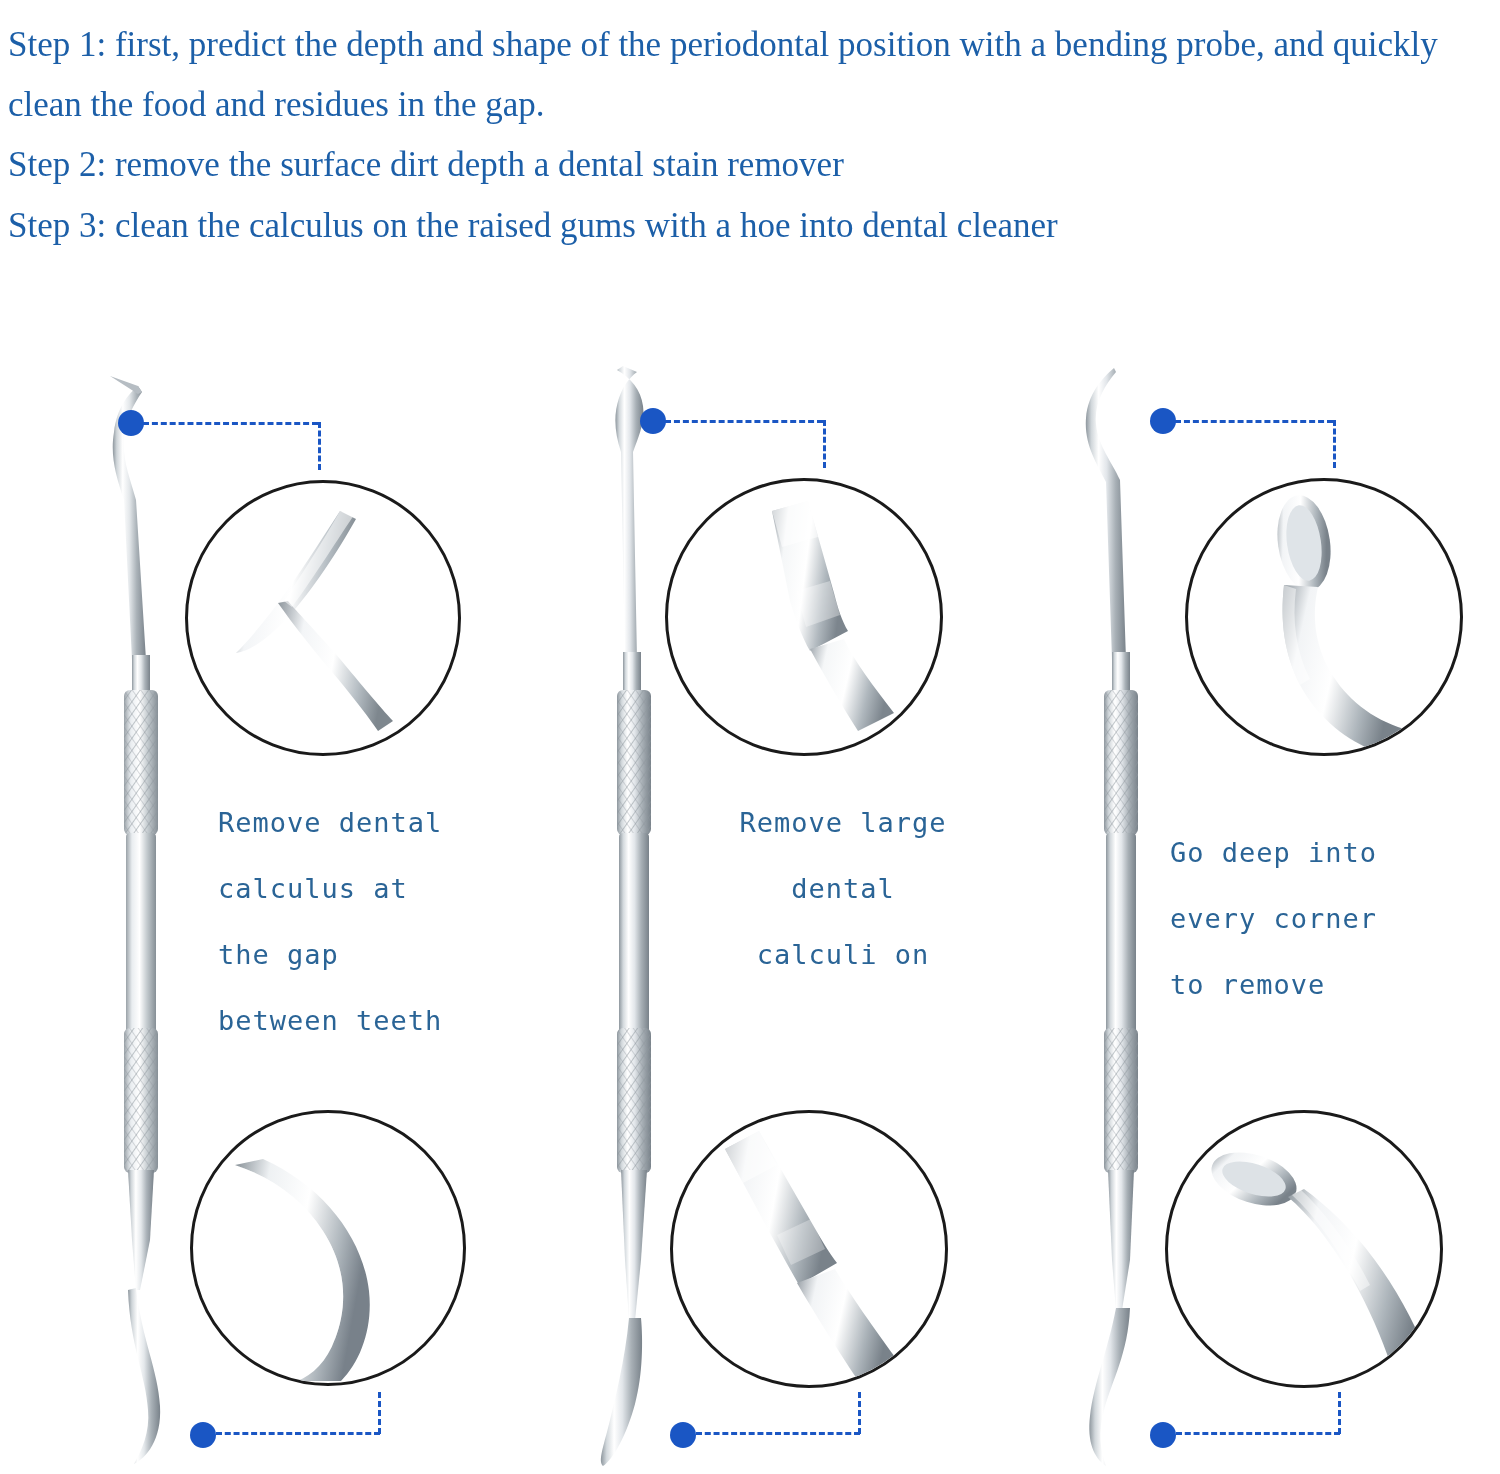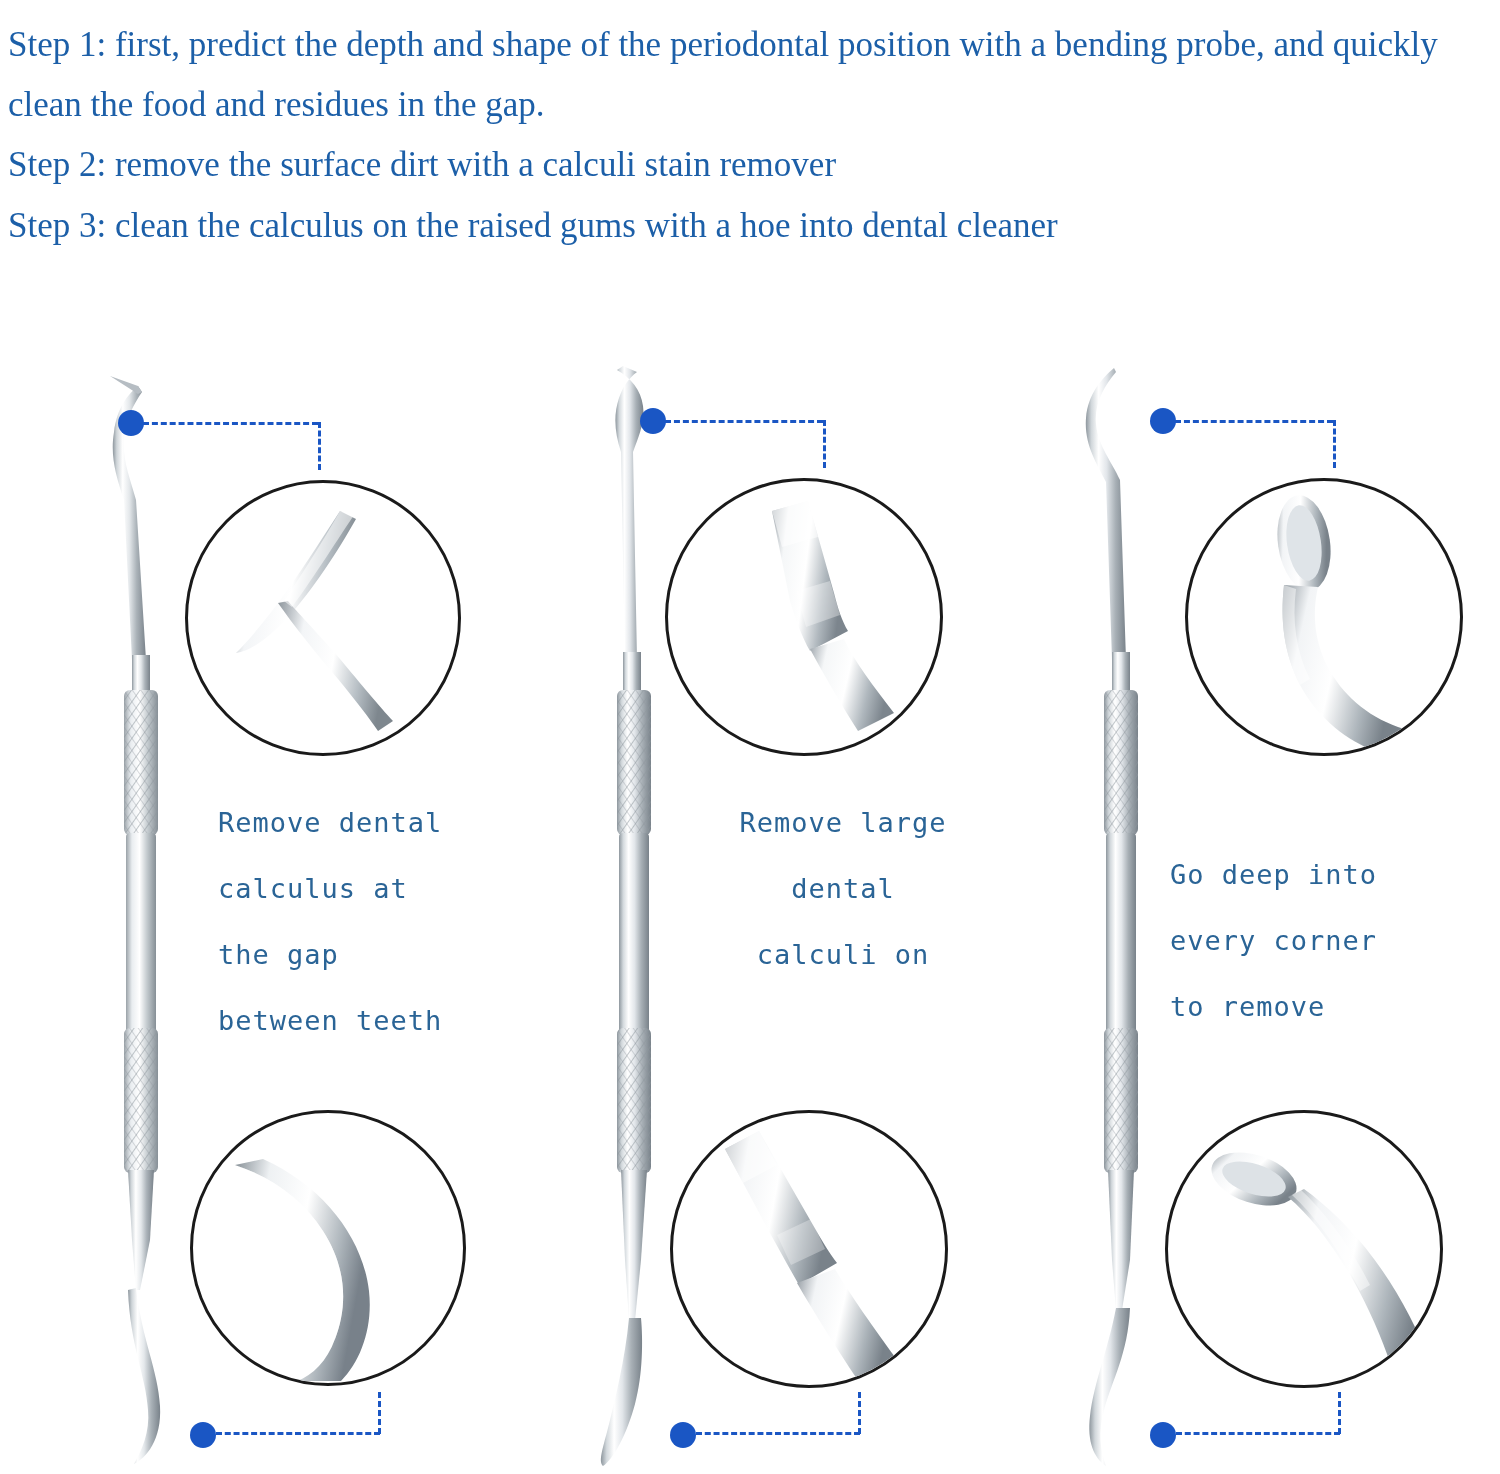--- a/index.html
+++ b/index.html
@@ -88,21 +88,21 @@
     line-height: 2.45;
     letter-spacing: 1px;
     white-space: pre-line;
   }
 </style>
 </head>
 <body>
 
 <div class="steps">
   <p>Step 1: first, predict the depth and shape of the periodontal position with a bending probe, and quickly clean the food and residues in the gap.</p>
-  <p>Step 2: remove the surface dirt with a calculi stain remover</p>
+  <p>Step 2: remove the surface dirt depth a dental stain remover</p>
   <p>Step 3: clean the calculus on the raised gums with a hoe into dental cleaner</p>
 </div>
 
 <div class="tool-col" id="col-1">
 
   <svg class="instrument" viewBox="0 0 140 1110" preserveAspectRatio="none">
     <defs>
       <linearGradient id="g1" x1="0" y1="0" x2="1" y2="0">
         <stop offset="0%" stop-color="#8e979e"></stop>
         <stop offset="12%" stop-color="#cfd5d9"></stop>
@@ -337,21 +337,21 @@
         </linearGradient>
       </defs>
       <ellipse cx="116" cy="62" rx="26" ry="48" transform="rotate(-8 116 62)" fill="url(#c5g)"></ellipse>
       <ellipse cx="116" cy="62" rx="17" ry="38" transform="rotate(-8 116 62)" fill="#dfe4e8"></ellipse>
       <path d="M96 104 C 92 140, 96 172, 112 204 C 128 234, 154 256, 182 268
                L 216 248 C 184 238, 158 218, 142 190 C 126 162, 124 132, 130 106 Z" fill="url(#c5g)"></path>
       <path d="M96 104 C 92 140, 96 172, 112 204 L 122 198 C 108 170, 104 140, 108 108 Z" fill="#ffffff" opacity="0.5"></path>
     </svg>
   </div>
 
-  <div class="caption" style="left:210px; top:492px; width:280px;">Go deep into
+  <div class="caption" style="left:210px; top:470px; width:280px;">Go deep into
 every corner
 to remove</div>
 
   <div class="circle" style="left:205px; top:760px; width:272px; height:272px;">
     <svg viewBox="0 0 272 272" width="272" height="272">
       <defs>
         <linearGradient id="c6g" x1="0" y1="0" x2="1" y2="0.3">
           <stop offset="0%" stop-color="#8e979e"></stop>
           <stop offset="22%" stop-color="#f2f4f6"></stop>
           <stop offset="52%" stop-color="#ffffff"></stop>

